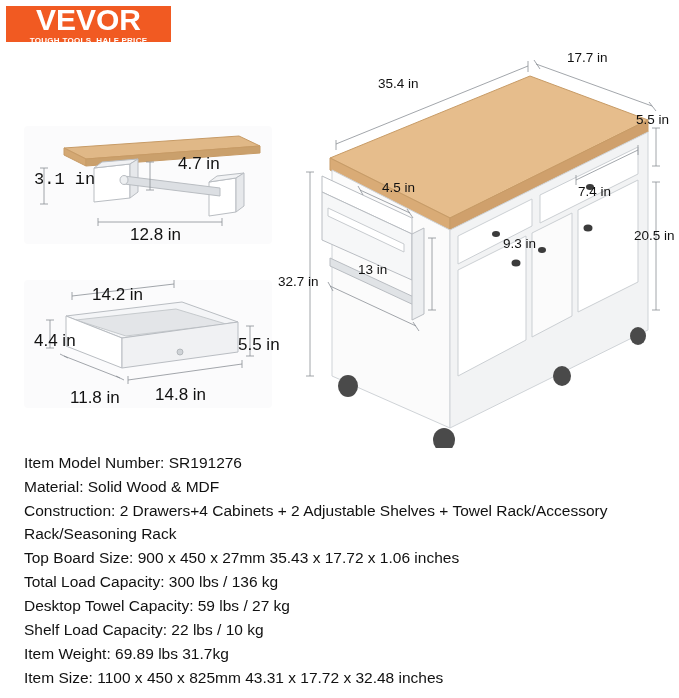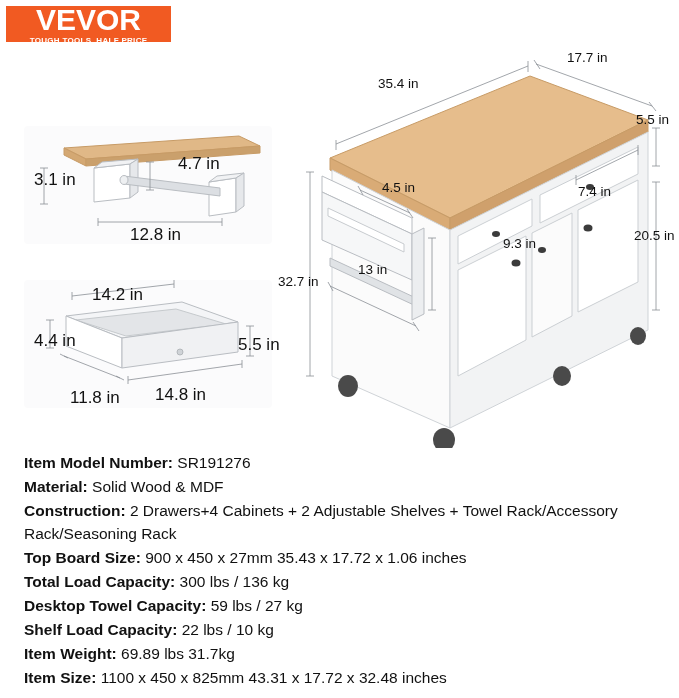--- a/index.html
+++ b/index.html
@@ -77,21 +77,21 @@
     left: 24px;
     top: 452px;
     width: 640px;
   }
   .spec-row {
     font-size: 15.5px;
     line-height: 22.5px;
     color: #111111;
     margin-bottom: 1.5px;
   }
-  .spec-label { font-weight: bold; }
+  .spec-label { font-weight: normal; }
   .spec-value { }
   .spec-row.wrap { }
 
   svg { display: block; }
 </style>
 </head>
 <body>
 
 <div class="logo">
   <div class="logo-word">VEVOR</div>
@@ -126,21 +126,21 @@
       <line x1="16" y1="42" x2="24" y2="42"></line>
       <line x1="16" y1="78" x2="24" y2="78"></line>
       <line x1="126" y1="36" x2="126" y2="64"></line>
       <line x1="122" y1="36" x2="130" y2="36"></line>
       <line x1="122" y1="64" x2="130" y2="64"></line>
       <line x1="74" y1="96" x2="198" y2="96"></line>
       <line x1="74" y1="92" x2="74" y2="100"></line>
       <line x1="198" y1="92" x2="198" y2="100"></line>
     </g>
   </svg>
-  <div class="dimtext" style="left:34px;top:112px;">3.1 in</div>
+  <div class="dimtext" style="left:34px;top:112px;font-family:Liberation Mono, monospace;">3.1 in</div>
   <div class="dimtext" style="left:178px;top:96px;">4.7 in</div>
   <div class="dimtext" style="left:130px;top:167px;">12.8 in</div>
 
   <svg width="248" height="128" style="position:absolute;left:24px;top:222px;">
 
     <polygon points="42,36 158,22 214,42 98,58" fill="#f4f5f7" stroke="#b9bdc2" stroke-width="1"></polygon>
     <polygon points="52,40 152,29 202,44 102,56" fill="#e3e5e8" stroke="#c6cacd" stroke-width="1"></polygon>
     <polygon points="42,36 98,58 98,88 42,66" fill="#ffffff" stroke="#b9bdc2" stroke-width="1"></polygon>
     <polygon points="98,58 214,42 214,72 98,88" fill="#f0f1f3" stroke="#b9bdc2" stroke-width="1"></polygon>
 

